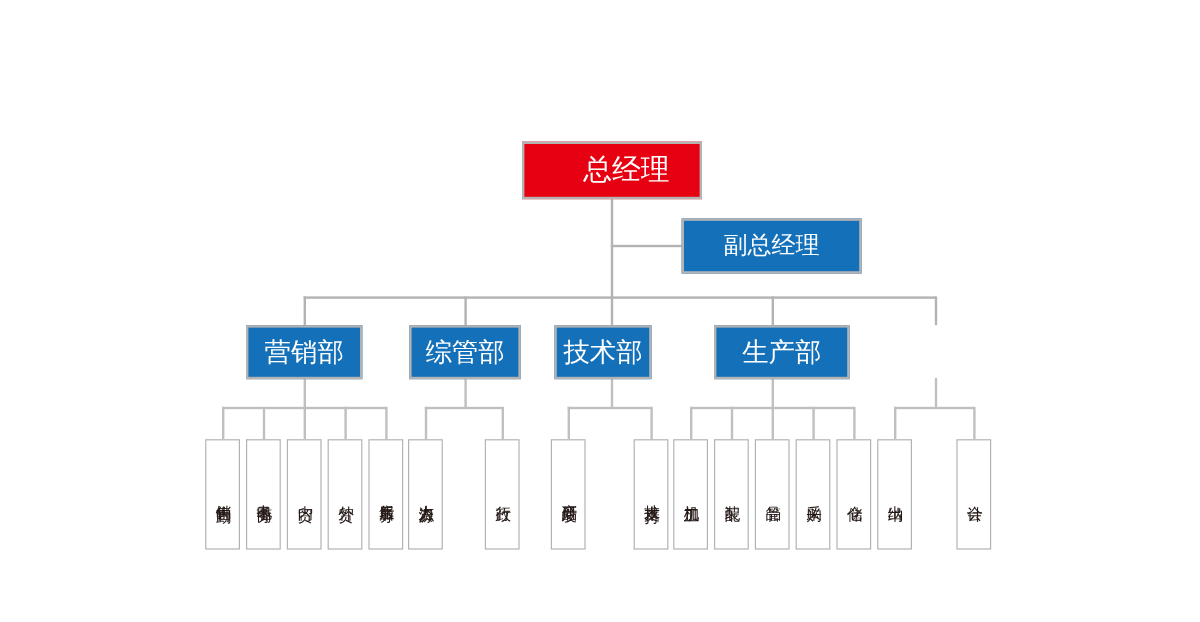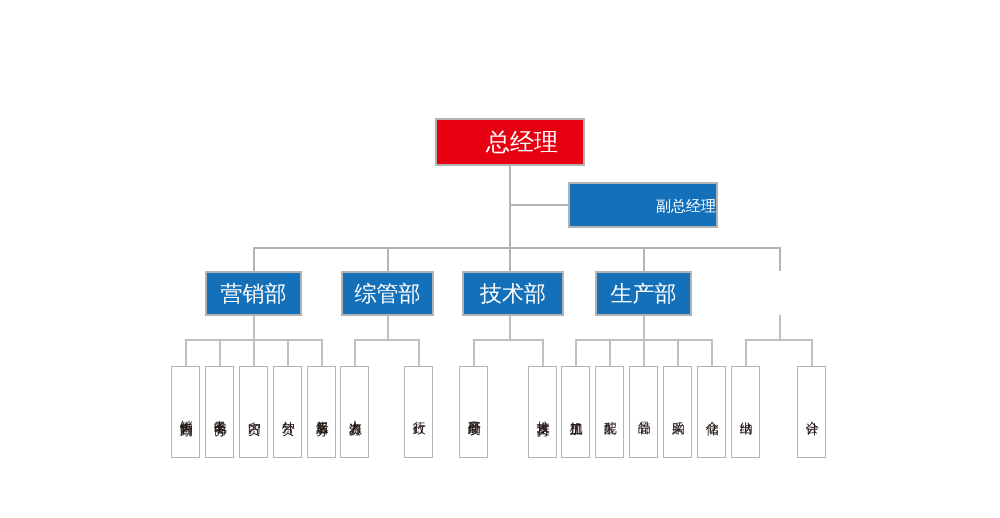--- a/index.html
+++ b/index.html
@@ -45,22 +45,21 @@
     line-height: 1;
     white-space: nowrap;
     z-index: 3;
   }
   .node.root {
     background: #e60012;
     font-size: 24px;
   }
   .node.vice {
     background: #1470b8;
-    font-size: 15px;
-    justify-content: flex-end;
+    font-size: 20px;
   }
   .node.dept {
     background: #1470b8;
     font-size: 22px;
   }
   .node.leaf {
     background: #ffffff;
     border: 1px solid #b3b3b3;
     color: #231815;
     font-size: 13px;
@@ -145,24 +144,24 @@
   <div class="node vice" style="left:568px; top:182px; width:150px; height:46px;">
     <span>副总经理</span>
   </div>
 
   <div class="node dept" style="left:205px; top:271px; width:97px; height:45px;">
     <span>营销部</span>
   </div>
   <div class="node dept" style="left:341px; top:271px; width:93px; height:45px;">
     <span>综管部</span>
   </div>
-  <div class="node dept" style="left:462px; top:271px; width:102px; height:45px;">
+  <div class="node dept" style="left:462px; top:271px; width:81px; height:45px;">
     <span>技术部</span>
   </div>
-  <div class="node dept" style="left:595px; top:271px; width:97px; height:45px;">
+  <div class="node dept" style="left:595px; top:271px; width:113px; height:45px;">
     <span>生产部</span>
   </div>
 
   <div class="node leaf" style="left:171px; top:366px; width:29px; height:92px;">
     <span class="leaf-text">销售内勤</span>
   </div>
   <div class="node leaf" style="left:205px; top:366px; width:29px; height:92px;">
     <span class="leaf-text">电子商务</span>
   </div>
   <div class="node leaf" style="left:239px; top:366px; width:29px; height:92px;">

